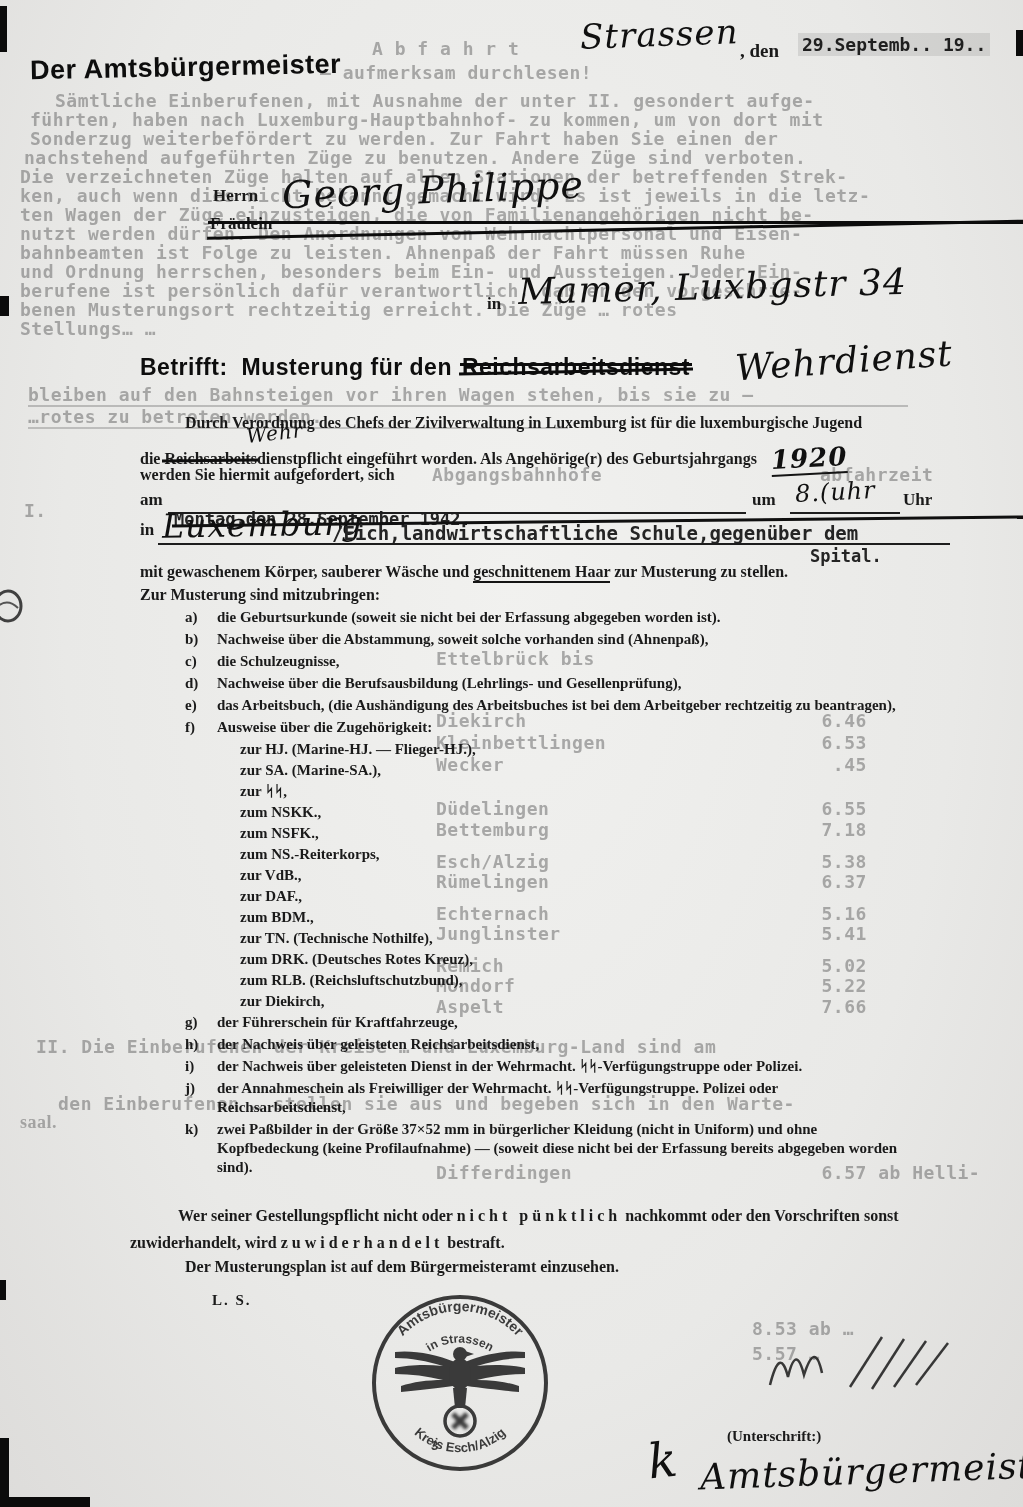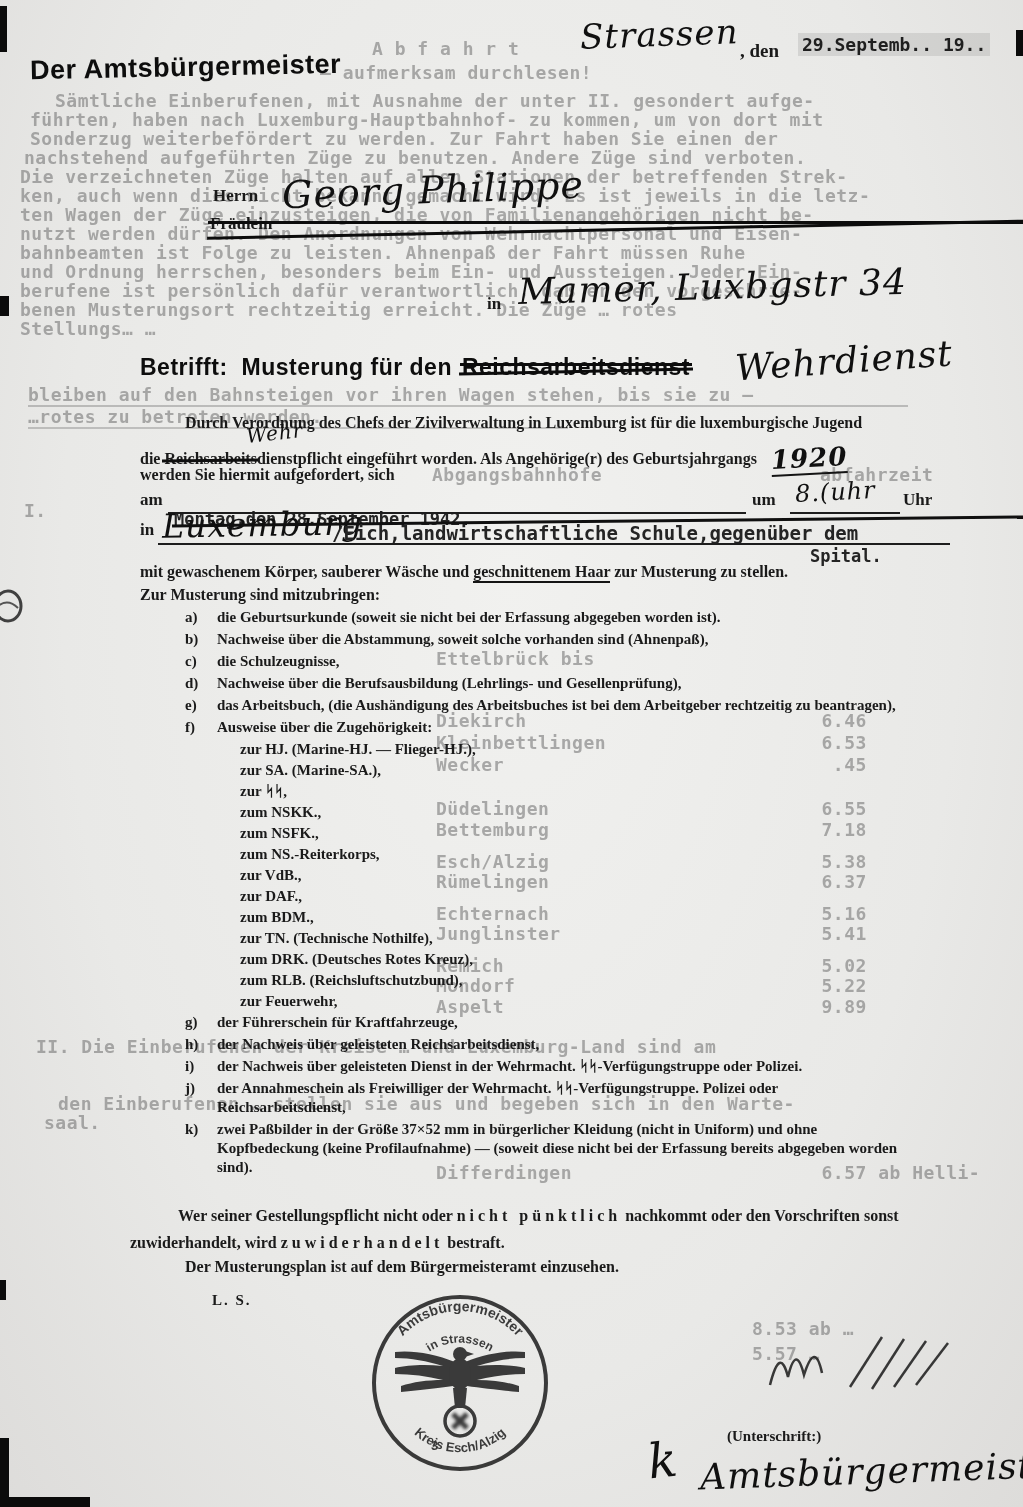--- a/index.html
+++ b/index.html
@@ -67,24 +67,24 @@
     <div class="ghost" style="left:436px;top:732px;">Kleinbettlingen                   6.53</div>
     <div class="ghost" style="left:436px;top:754px;">Wecker                             .45</div>
     <div class="ghost" style="left:436px;top:798px;">Düdelingen                        6.55</div>
     <div class="ghost" style="left:436px;top:819px;">Bettemburg                        7.18</div>
     <div class="ghost" style="left:436px;top:851px;">Esch/Alzig                        5.38</div>
     <div class="ghost" style="left:436px;top:871px;">Rümelingen                        6.37</div>
     <div class="ghost" style="left:436px;top:903px;">Echternach                        5.16</div>
     <div class="ghost" style="left:436px;top:923px;">Junglinster                       5.41</div>
     <div class="ghost" style="left:436px;top:955px;">Remich                            5.02</div>
     <div class="ghost" style="left:436px;top:975px;">Mondorf                           5.22</div>
-    <div class="ghost" style="left:436px;top:996px;">Aspelt                            9.89</div>
+    <div class="ghost" style="left:436px;top:996px;">Aspelt                            7.66</div>
     <div class="ghost" style="left:36px;top:1036px;">II. Die Einberufenen der Kreise … und Luxemburg-Land sind am</div>
     <div class="ghost" style="left:58px;top:1093px;">den Einberufenen … stellen sie aus und begeben sich in den Warte-</div>
-    <div class="ghost" style="left:44px;top:1112px;">saal.</div>
+    <div class="ghost" style="left:20px;top:1112px;font-family:Liberation Serif, serif;">saal.</div>
     <div class="ghost" style="left:436px;top:1162px;">Differdingen                      6.57 ab Helli-</div>
     <div class="ghost" style="left:752px;top:1318px;">8.53 ab …</div>
     <div class="ghost" style="left:752px;top:1343px;">5.57 …</div>
   </div>
 
   <div class="edge" style="left:0;top:6px;width:7px;height:46px;"></div>
   <div class="edge" style="left:0;top:296px;width:9px;height:20px;"></div>
   <div class="edge" style="left:0;top:1280px;width:6px;height:20px;"></div>
   <div class="edge" style="left:0;top:1438px;width:9px;height:69px;"></div>
   <div class="edge" style="left:0;top:1497px;width:90px;height:10px;"></div>
@@ -170,21 +170,21 @@
       <div class="sub">zur ᛋᛋ,</div>
       <div class="sub">zum NSKK.,</div>
       <div class="sub">zum NSFK.,</div>
       <div class="sub">zum NS.-Reiterkorps,</div>
       <div class="sub">zur VdB.,</div>
       <div class="sub">zur DAF.,</div>
       <div class="sub">zum BDM.,</div>
       <div class="sub">zur TN. (Technische Nothilfe),</div>
       <div class="sub">zum DRK. (Deutsches Rotes Kreuz),</div>
       <div class="sub">zum RLB. (Reichsluftschutzbund),</div>
-      <div class="sub">zur Feuerwehr,</div>
+      <div class="sub">zur Diekirch,</div>
     </div>
     <div class="li">
         <span class="key">g)</span>
         <span class="txt">der Führerschein für Kraftfahrzeuge,</span>
       </div>
     <div class="li">
         <span class="key">h)</span>
         <span class="txt">der Nachweis über geleisteten Reichsarbeitsdienst,</span>
       </div>
     <div class="li">

